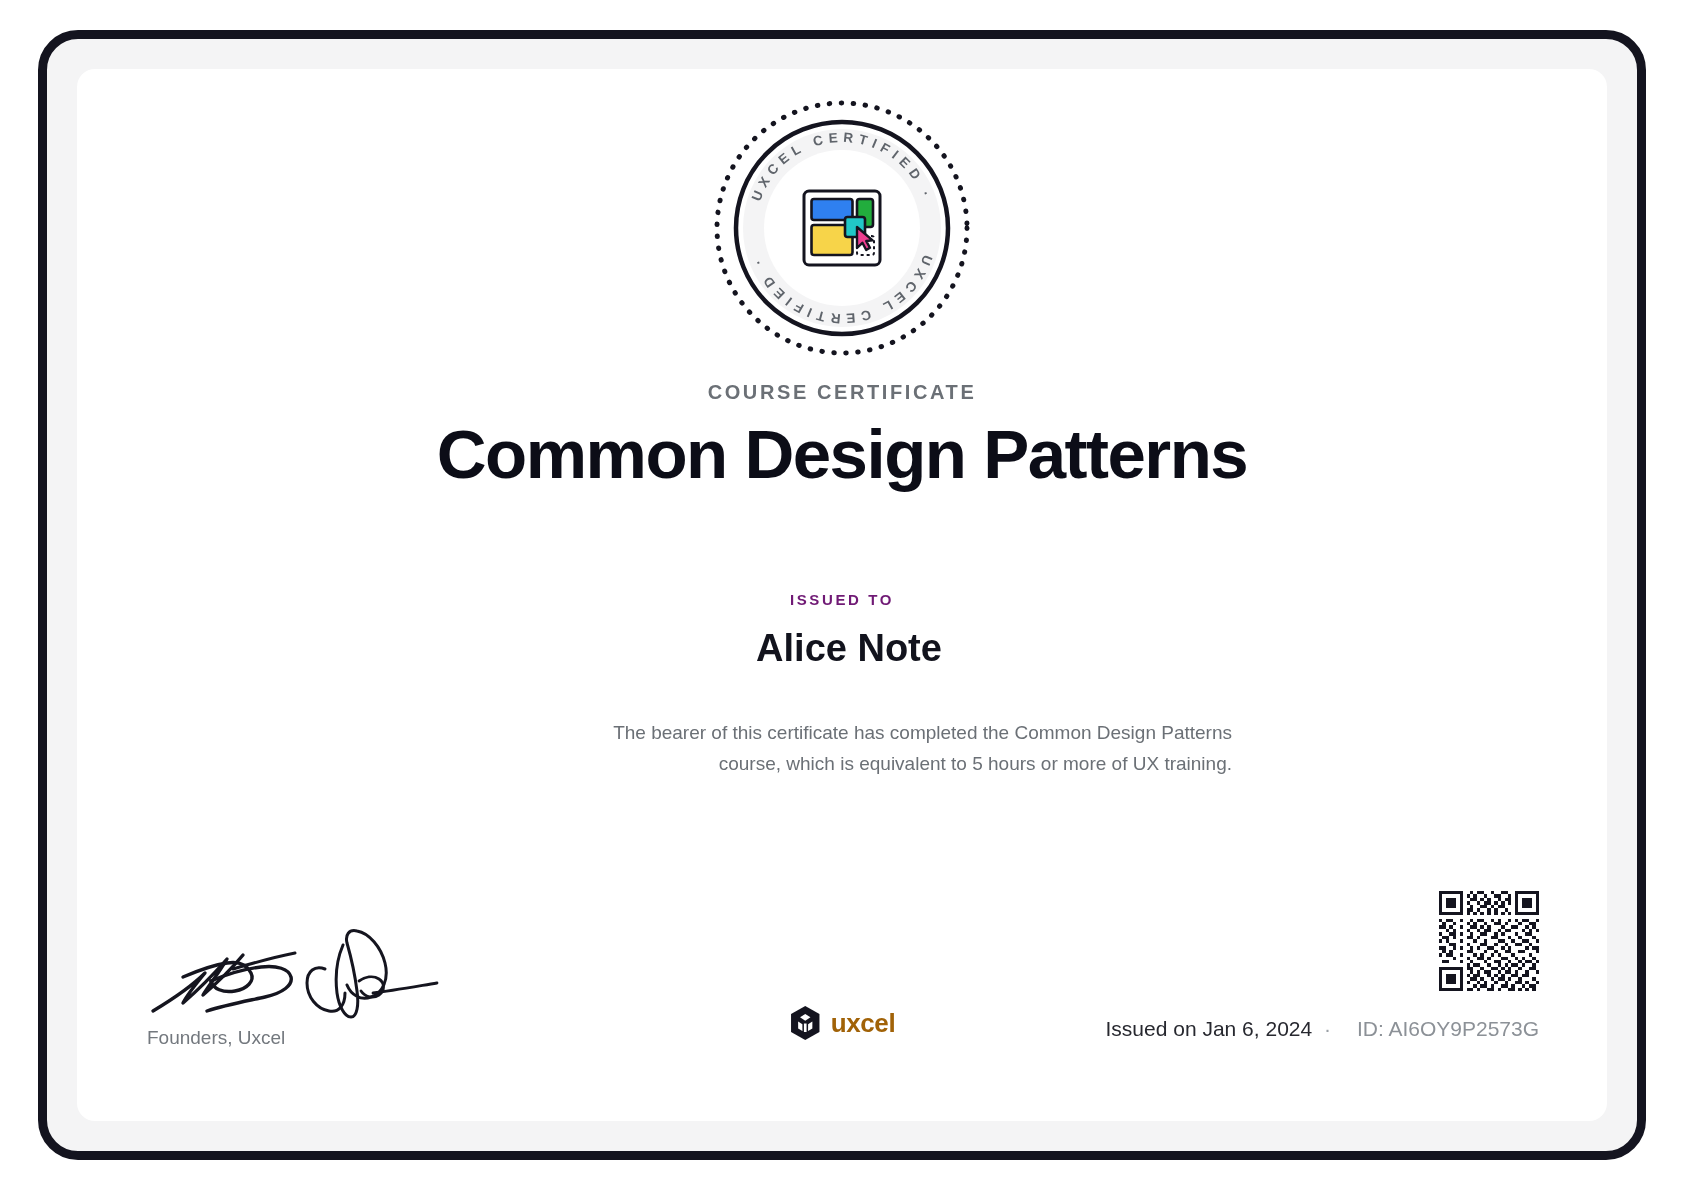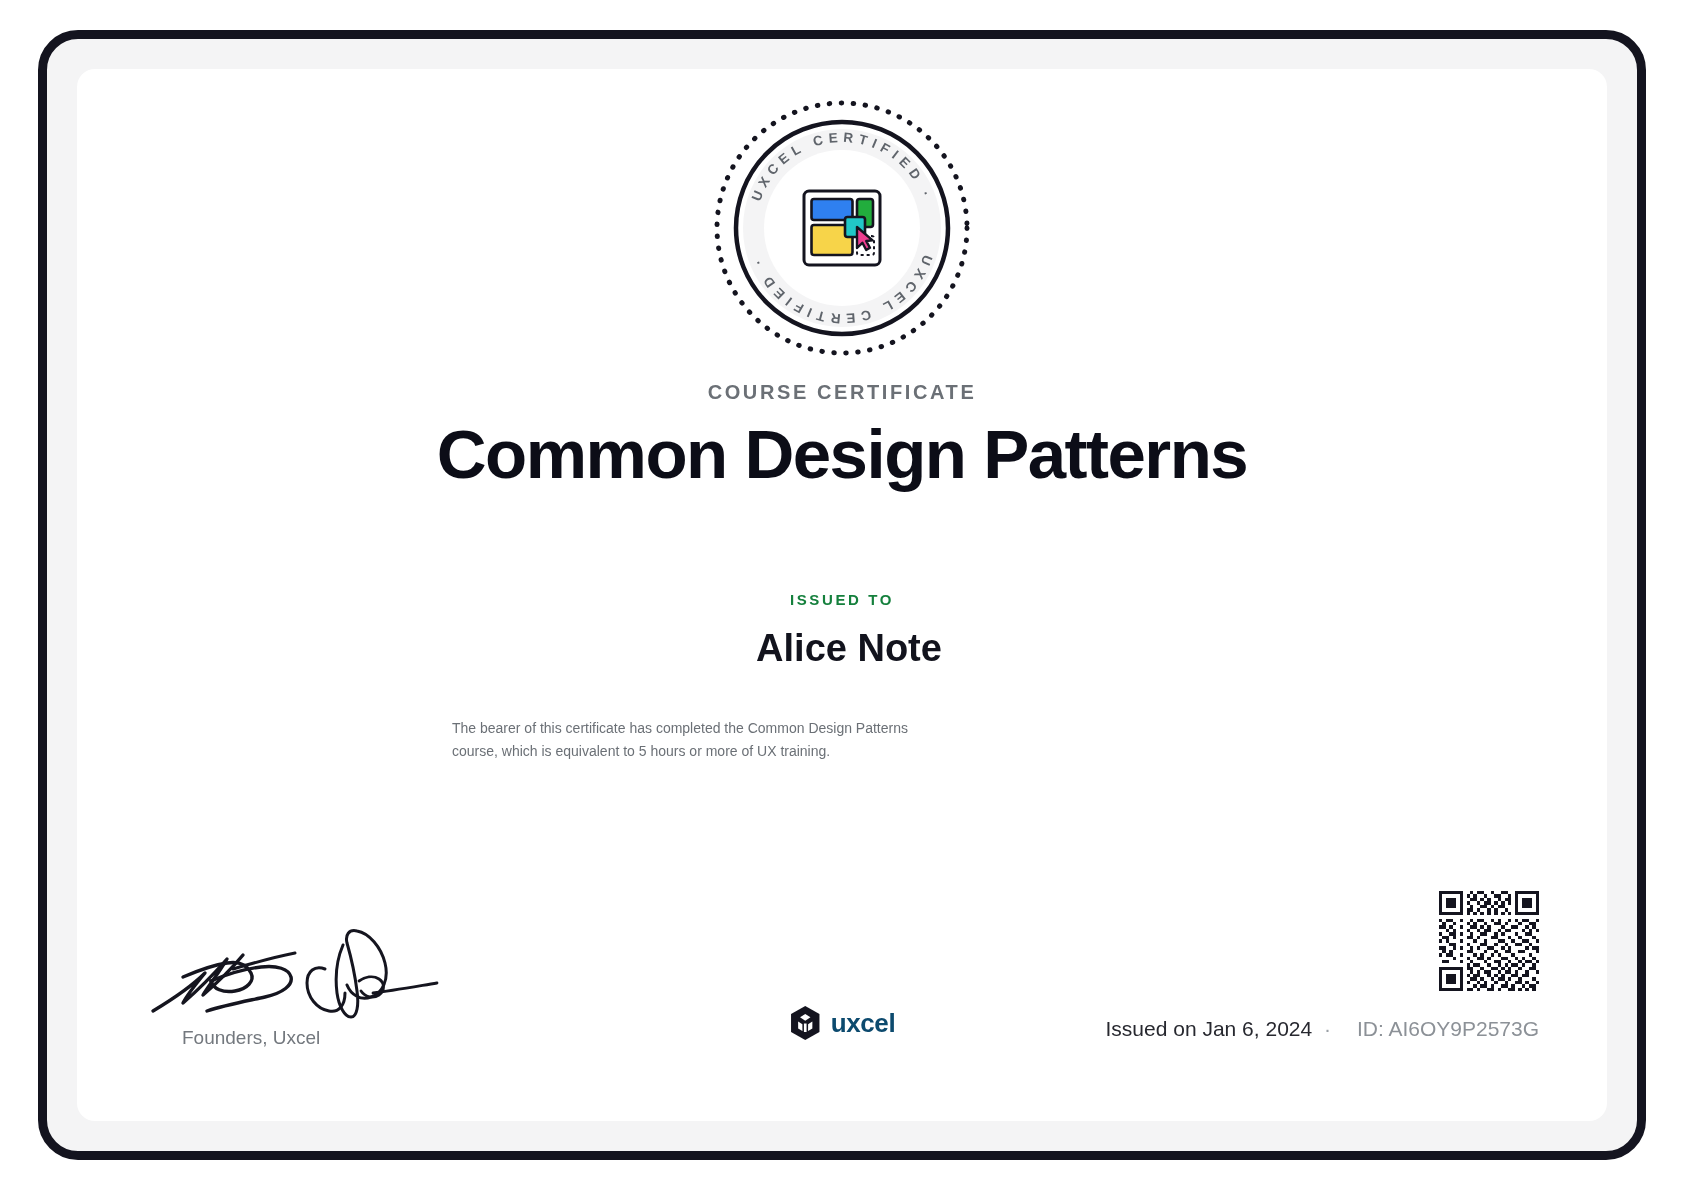--- a/index.html
+++ b/index.html
@@ -67,74 +67,73 @@
   }
 
   .issued-to-label {
     position: absolute;
     top: 522px;
     left: 0; right: 0;
     text-align: center;
     font-size: 15px;
     font-weight: bold;
     letter-spacing: 2.6px;
-    color: #15803d;
+    color: #701a75;
   }
 
   .recipient-name {
     position: absolute;
     top: 558px;
     left: 14px; right: 0;
     text-align: center;
     font-size: 38px;
     font-weight: bold;
     color: #12131d;
   }
 
   .description {
     position: absolute;
     top: 648px;
     left: 50%;
     transform: translateX(-50%);
     width: 780px;
-    text-align: left;
-    font-size: 14px;
+    text-align: right;
+    font-size: 19px;
     line-height: 1.65;
     color: #6b7076;
   }
 
   
   .signature-block {
     position: absolute;
     left: 70px;
     bottom: 72px;
     width: 330px;
   }
   .signature-svg { display:block; width: 300px; height: 96px; }
   .founders-label {
     margin-top: 6px;
     font-size: 19px;
     color: #73787e;
-    margin-left: 35px;
   }
 
   .brand-block {
     position: absolute;
     left: 50%;
     transform: translateX(-50%);
     bottom: 80px;
     display: flex;
     align-items: center;
     gap: 9px;
   }
   .brand-mark { width: 33px; height: 36px; display:block; }
   .brand-word {
     font-size: 26px;
     font-weight: bold;
-    color: #0c4a6e;
+    color: #a16207;
     letter-spacing: -0.4px;
   }
 
   .meta-block {
     position: absolute;
     right: 68px;
     bottom: 80px;
     font-size: 21px;
     color: #27282f;
     white-space: nowrap;

